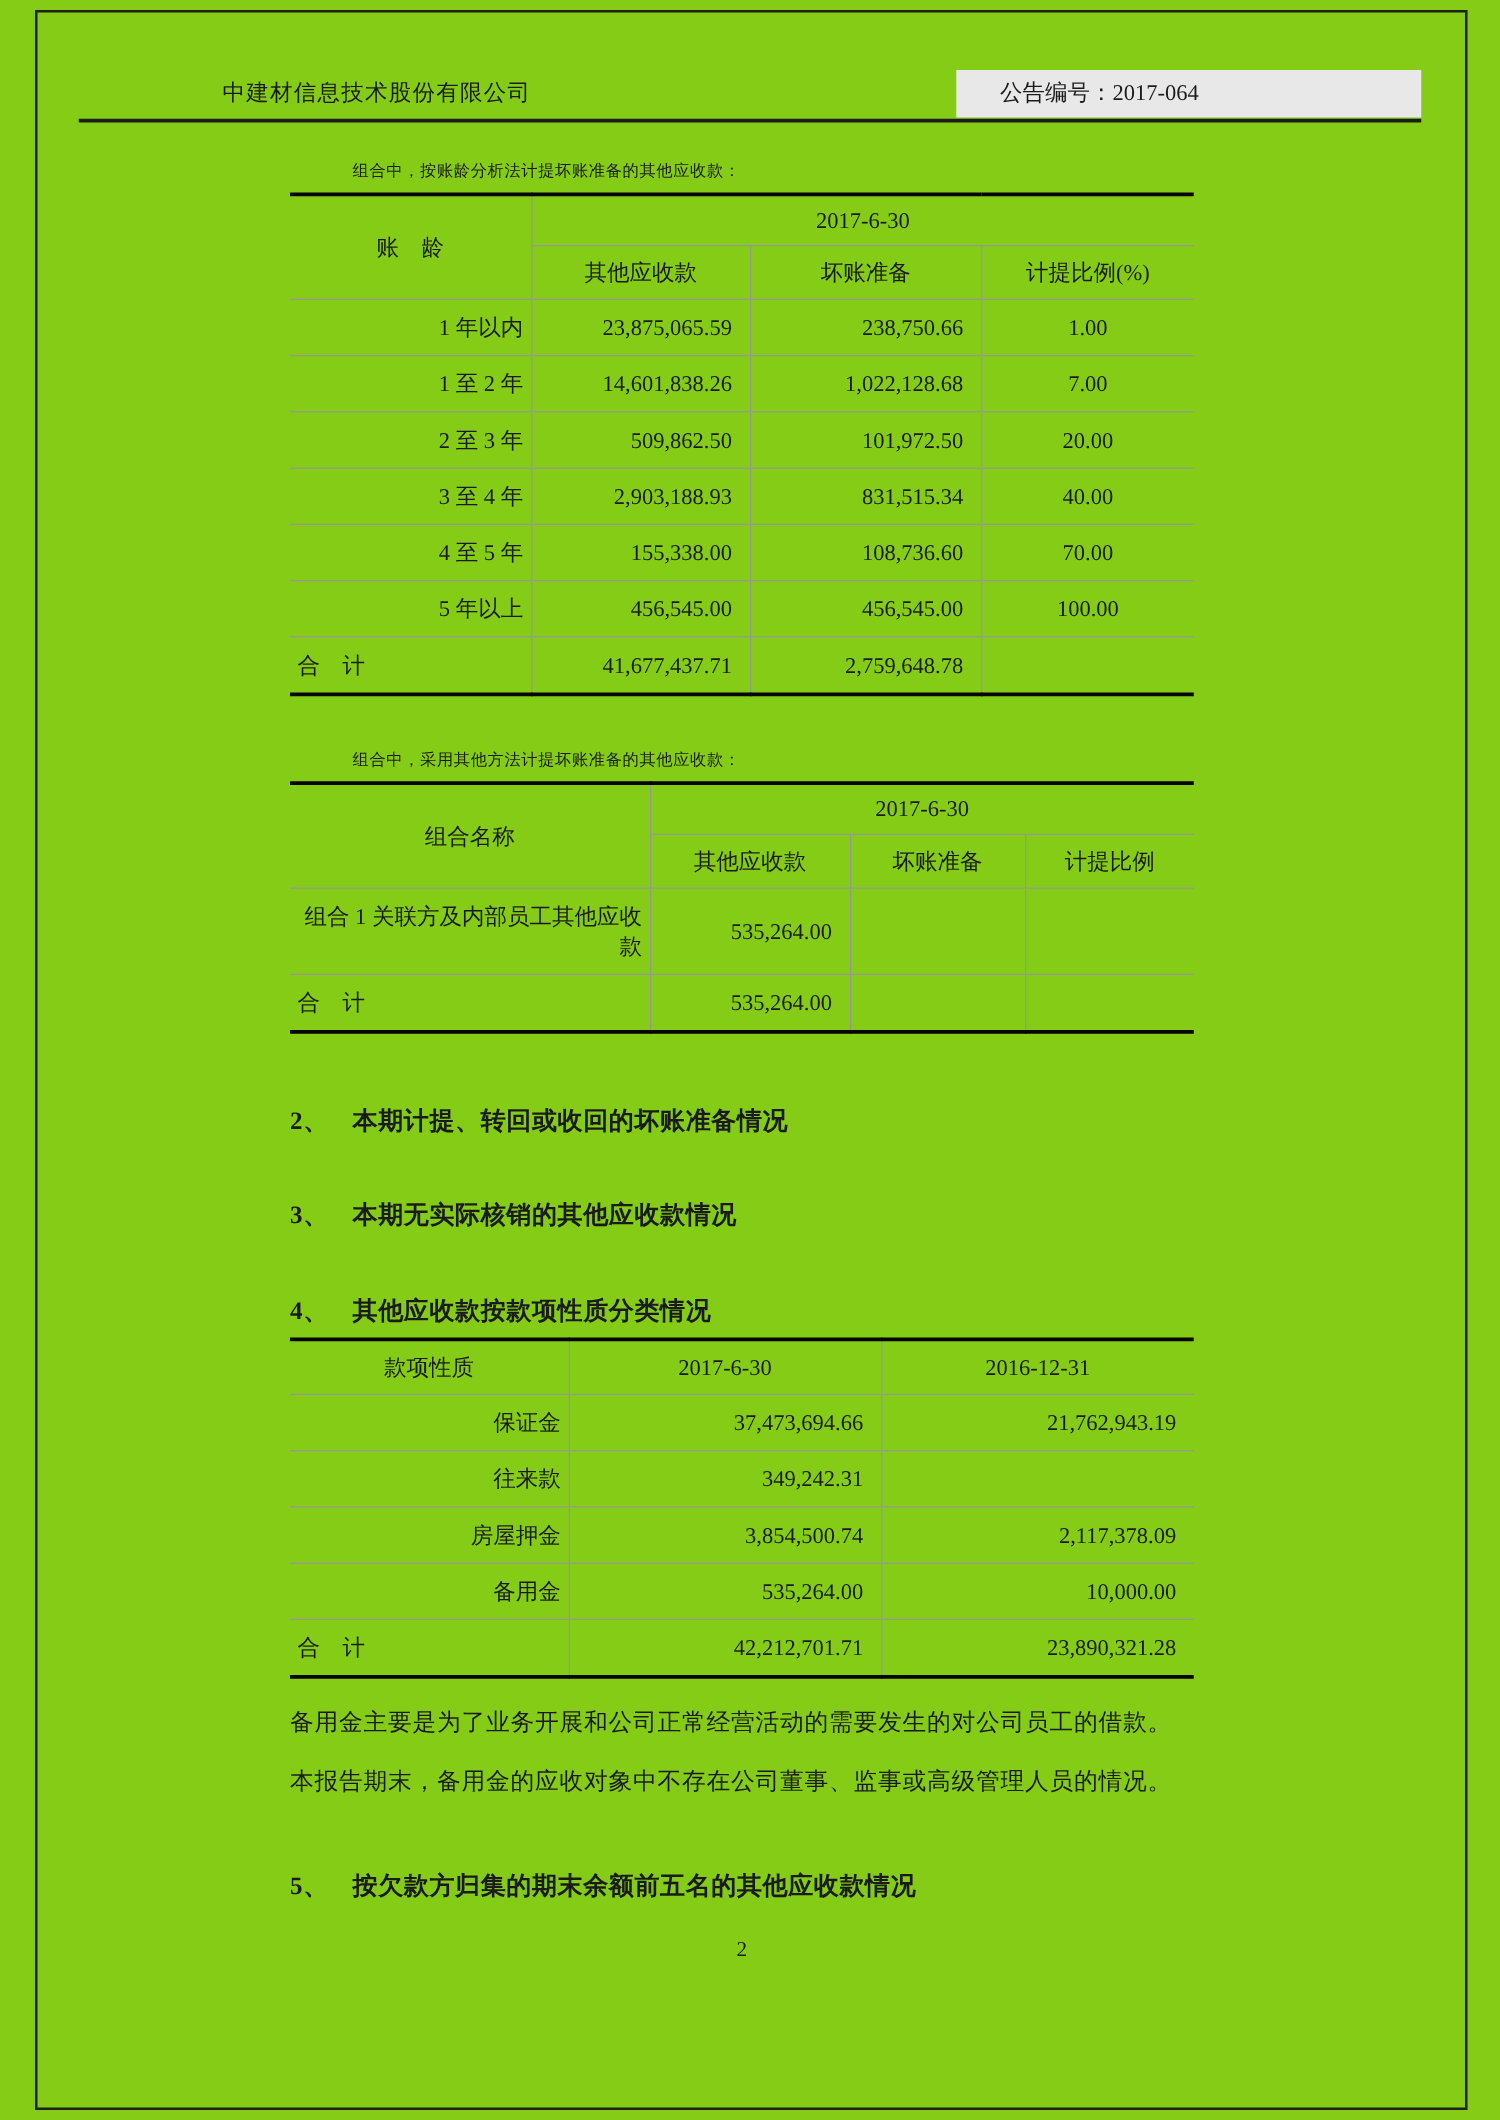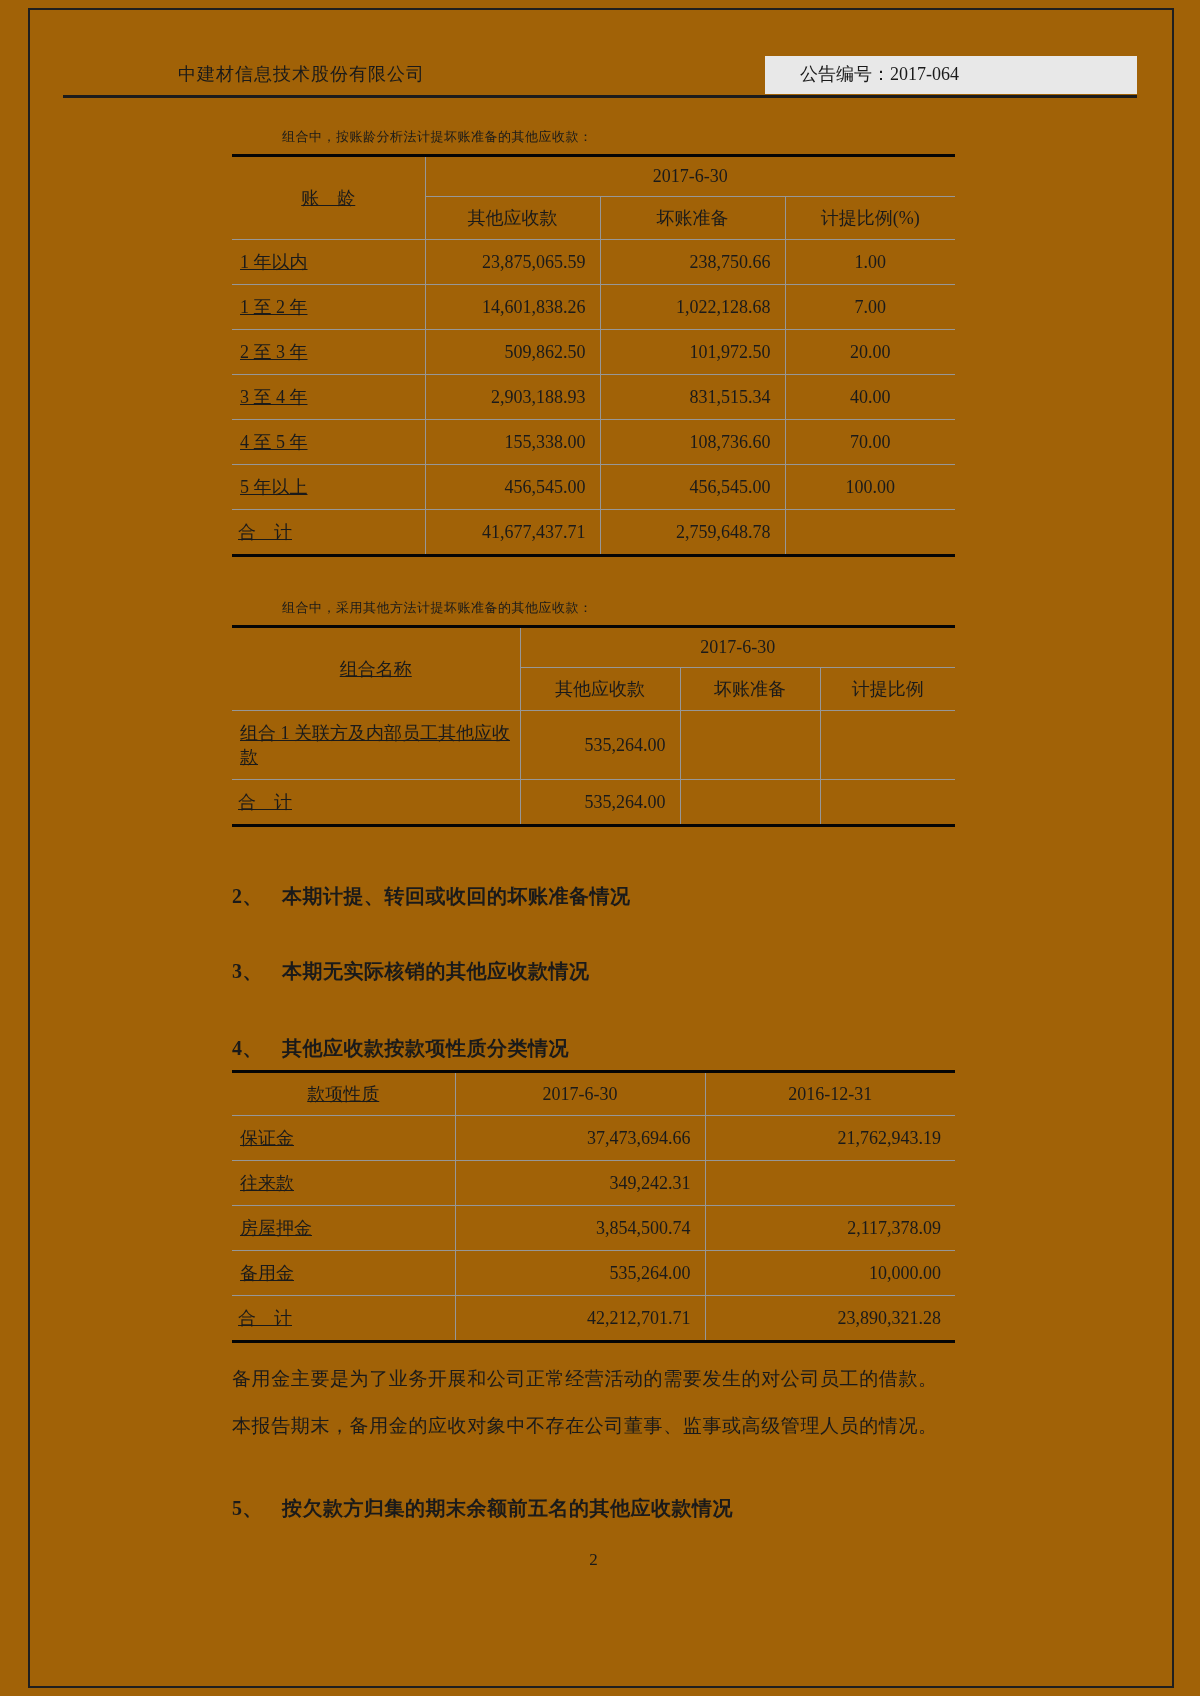--- a/index.html
+++ b/index.html
@@ -1,19 +1,19 @@
 <!DOCTYPE html>
 <html><head>
 <meta charset="utf-8">
 <style>
   * { margin:0; padding:0; box-sizing:border-box; }
   body { background:#ffffff; }
   .page {
     position:relative; width:1200px; height:1696px; margin:0 auto;
-    background:#a16207; overflow:hidden;
+    background:#84cc16; overflow:hidden;
     font-family:"Liberation Serif","DejaVu Serif",serif;
     color:#1a1a1a;
   }
   .scan-frame {
     position:absolute; left:28px; right:26px; top:8px; bottom:8px;
     border:2px solid #1f1f1f; pointer-events:none;
   }
   
   .header { position:absolute; top:56px; left:63px; right:63px; height:40px; }
   .header-rule { position:absolute; top:95px; left:63px; right:63px; height:3px; background:#1c1c1c; }
@@ -22,23 +22,23 @@
   .notice { position:absolute; right:178px; top:6px; font-size:18px; }
   
   .content { position:absolute; left:232px; top:128px; width:723px; }
   .tbl-title { font-size:13px; padding-left:50px; margin-bottom:8px; letter-spacing:0.5px; }
   table.tbl {
     width:723px; border-collapse:collapse; table-layout:fixed;
     border-top:3px solid #050505; border-bottom:3px solid #050505;
     font-size:18px;
   }
   table.tbl td { border-top:1px solid #979797; border-left:1px solid #979797; vertical-align:middle; }
-  table.tbl td.first { border-left:none;text-decoration:underline; }
+  table.tbl td.first { border-left:none; }
   td.hdr  { text-align:center; padding:9px 6px; }
-  td.lbl  { text-align:left; padding:10px 6px 10px 8px; }
+  td.lbl  { text-align:right; padding:10px 6px 10px 8px; }
   td.num  { text-align:right; padding:10px 14px 10px 0; }
   td.ctr  { text-align:center; padding:10px 6px; }
   td.tlbl { text-align:left; padding:10px 6px; }
   .spacer2 { height:42px; }
   
   .sec { display:flex; font-family:"Liberation Sans","DejaVu Sans",sans-serif; font-weight:bold; font-size:20px; letter-spacing:0.5px; }
   .sec .sec-num { width:50px; font-family:"Liberation Serif",serif; font-size:20px; }
   .sec-body { font-size:19px; padding-left:50px; margin-top:22px; letter-spacing:0.5px; }
   .note p { font-size:19px; line-height:47px; letter-spacing:0.6px; }
   .footer { position:absolute; top:1550px; left:232px; width:723px; text-align:center; font-size:17px; }

